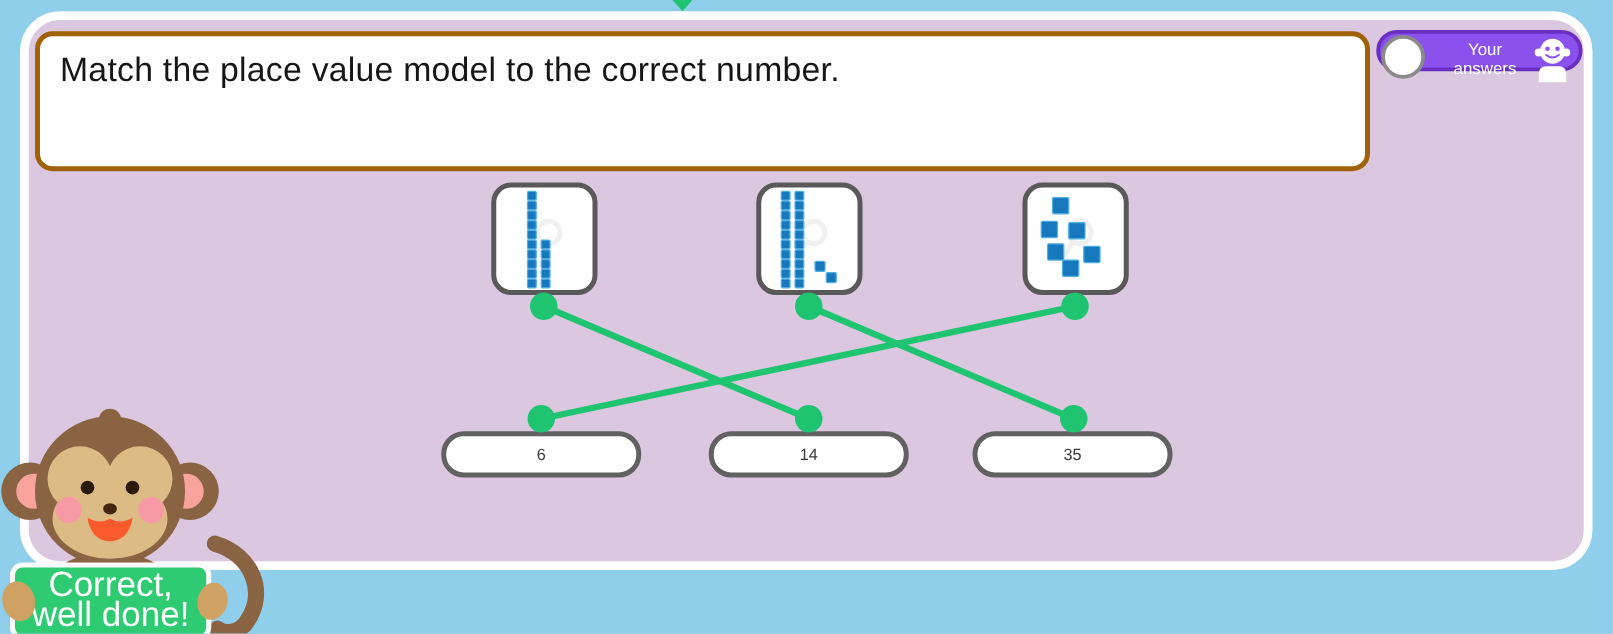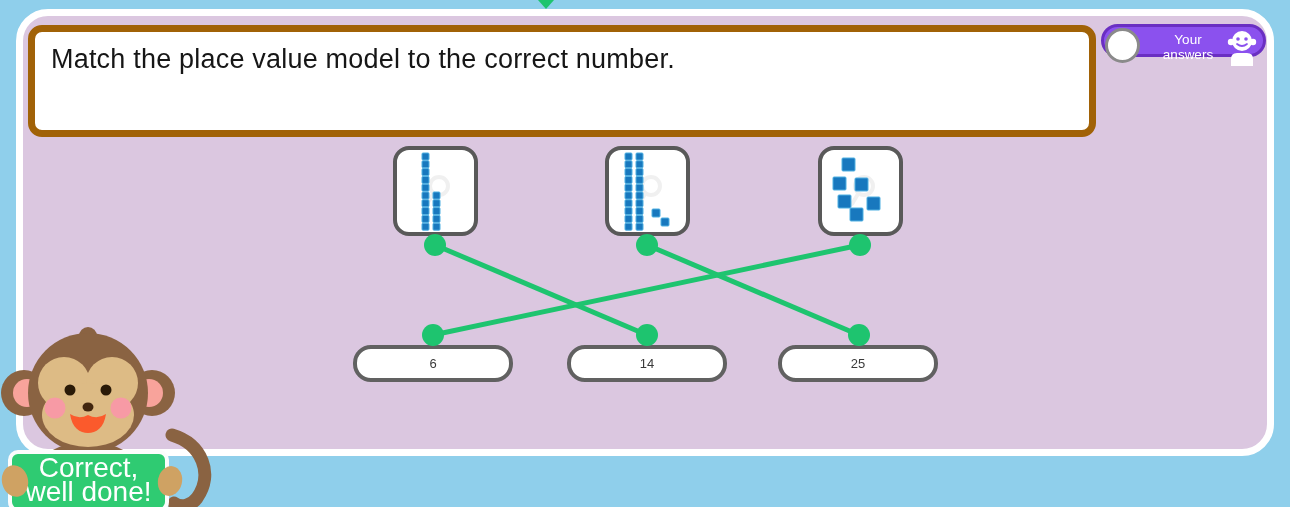--- a/index.html
+++ b/index.html
@@ -4,21 +4,21 @@
 <style>
   * { margin:0; padding:0; box-sizing:border-box; }
   html,body { width:1290px; height:507px; }
   body { font-family:"Liberation Sans", sans-serif; background:#8FCFEB; overflow:hidden; }
   .stage { position:relative; width:1290px; height:507px; background:#8FCFEB; overflow:hidden; }
 
   .panel { position:absolute; left:16px; top:9px; width:1258px; height:447px;
            background:#DBC7E0; border:7px solid #FFFFFF; border-radius:32px; }
 
   .question-box { position:absolute; left:28px; top:25px; width:1068px; height:112px;
-                  background:#FFFFFF; border:7px solid #a16207; border-radius:14px;
+                  background:#FFFFFF; border:4px solid #a16207; border-radius:14px;
                   padding:12px 16px; }
   .question-text { font-size:27px; color:#161616; font-weight:500; letter-spacing:.2px; }
 
   .your-answers-btn { position:absolute; left:1101px; top:24px; width:165px; height:33px;
                       background:#8B51EE; border:3px solid #6A2FC2; border-radius:22px;
                       cursor:pointer; }
   .ya-circle { position:absolute; left:1px; top:1px; width:35px; height:35px;
                background:#FFFFFF; border:3px solid #8A8A8A; border-radius:50%; }
   .ya-label { position:absolute; left:46px; top:5px; width:76px; text-align:center;
               font-size:13.5px; line-height:15px; color:#FFFFFF; font-weight:500; }
@@ -146,21 +146,21 @@
       </svg>
   </div>
 
   <div class="answer-box answer-0">
     <span>6</span>
   </div>
   <div class="answer-box answer-1">
     <span>14</span>
   </div>
   <div class="answer-box answer-2">
-    <span>25</span>
+    <span>35</span>
   </div>
 
   <svg class="lines" id="lines-svg">
       <line x1="435" y1="245" x2="647" y2="335" stroke="#1EC46F" stroke-width="5"></line>
       <line x1="647" y1="245" x2="859" y2="335" stroke="#1EC46F" stroke-width="5"></line>
       <line x1="860" y1="245" x2="433" y2="335" stroke="#1EC46F" stroke-width="5"></line>
     </svg>
 
   <div class="dot card-dot card-dot-0" style="background: rgb(30, 196, 111);"></div>
   <div class="dot card-dot card-dot-1" style="background: rgb(30, 196, 111);"></div>

